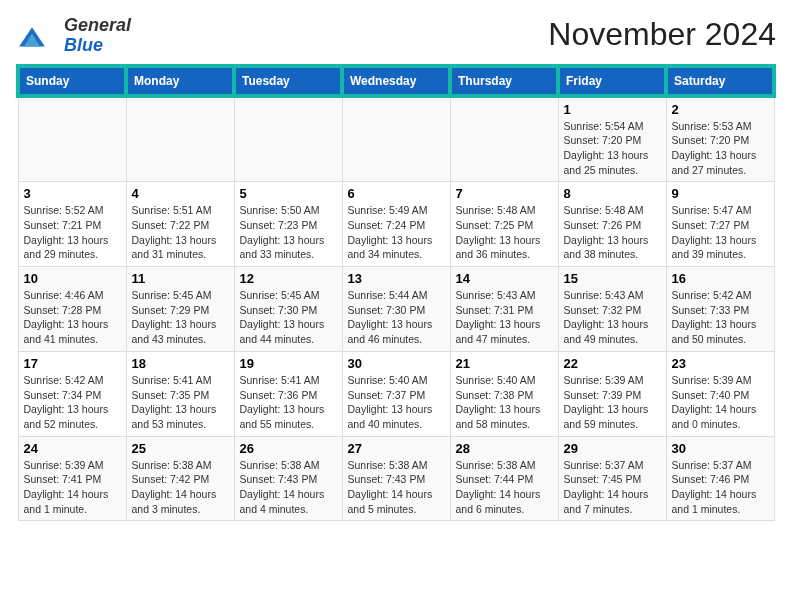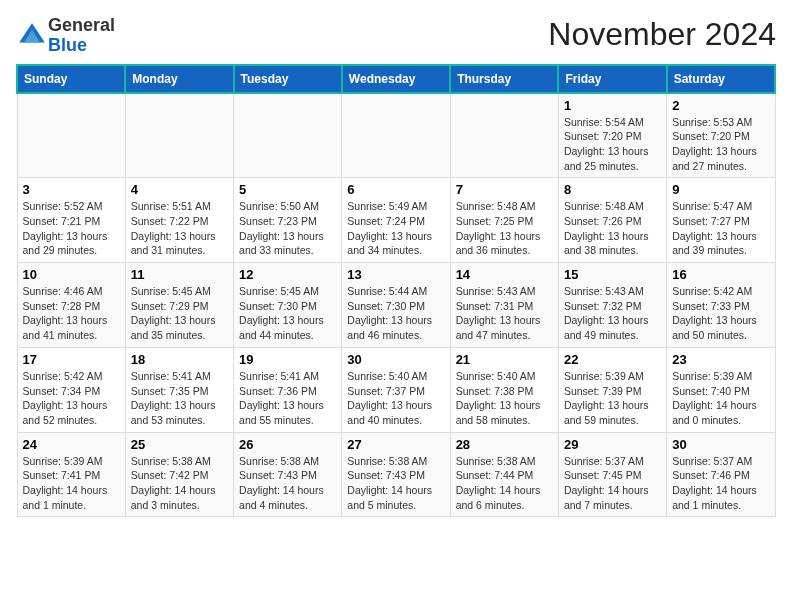--- a/index.html
+++ b/index.html
@@ -11,22 +11,23 @@
       padding: 16px;
     }
     .header-area {
       display: flex;
       justify-content: space-between;
       align-items: flex-start;
       margin-bottom: 8px;
     }
     .logo {
       display: flex;
-      align-items: center;
-      gap: 0;
+      align-items: flex-end;
+      gap: 16px;
+      font-style: italic;
     }
     .logo-text {
       font-size: 18px;
       font-weight: bold;
       line-height: 1.1;
     }
     .logo-text .general { color: #333; }
     .logo-text .blue { color: #1565c0; }
     .logo-icon {
       width: 32px;
@@ -49,21 +50,21 @@
       border-collapse: collapse;
       font-size: 11px;
     }
     thead tr th {
       background-color: #1565c0;
       color: #fff;
       text-align: left;
       padding: 6px 6px;
       font-size: 12px;
       font-weight: bold;
-      border: 2px solid #14b8a6;
+      border: 4px solid #14b8a6;
     }
     tbody tr td {
       vertical-align: top;
       border: 1px solid #ddd;
       padding: 4px 5px;
       min-height: 80px;
       width: calc(100% / 7);
     }
     tbody tr:nth-child(odd) td {
       background-color: #f9f9f9;
@@ -196,21 +197,21 @@
           <div class="day-info">Sunrise: 4:46 AM</div>
           <div class="day-info">Sunset: 7:28 PM</div>
           <div class="day-info">Daylight: 13 hours</div>
           <div class="day-info">and 41 minutes.</div>
         </td>
         <td>
           <span class="day-num">11</span>
           <div class="day-info">Sunrise: 5:45 AM</div>
           <div class="day-info">Sunset: 7:29 PM</div>
           <div class="day-info">Daylight: 13 hours</div>
-          <div class="day-info">and 35 minutes.</div>
+          <div class="day-info">and 43 minutes.</div>
         </td>
         <td>
           <span class="day-num">12</span>
           <div class="day-info">Sunrise: 5:45 AM</div>
           <div class="day-info">Sunset: 7:30 PM</div>
           <div class="day-info">Daylight: 13 hours</div>
           <div class="day-info">and 44 minutes.</div>
         </td>
         <td>
           <span class="day-num">13</span>

